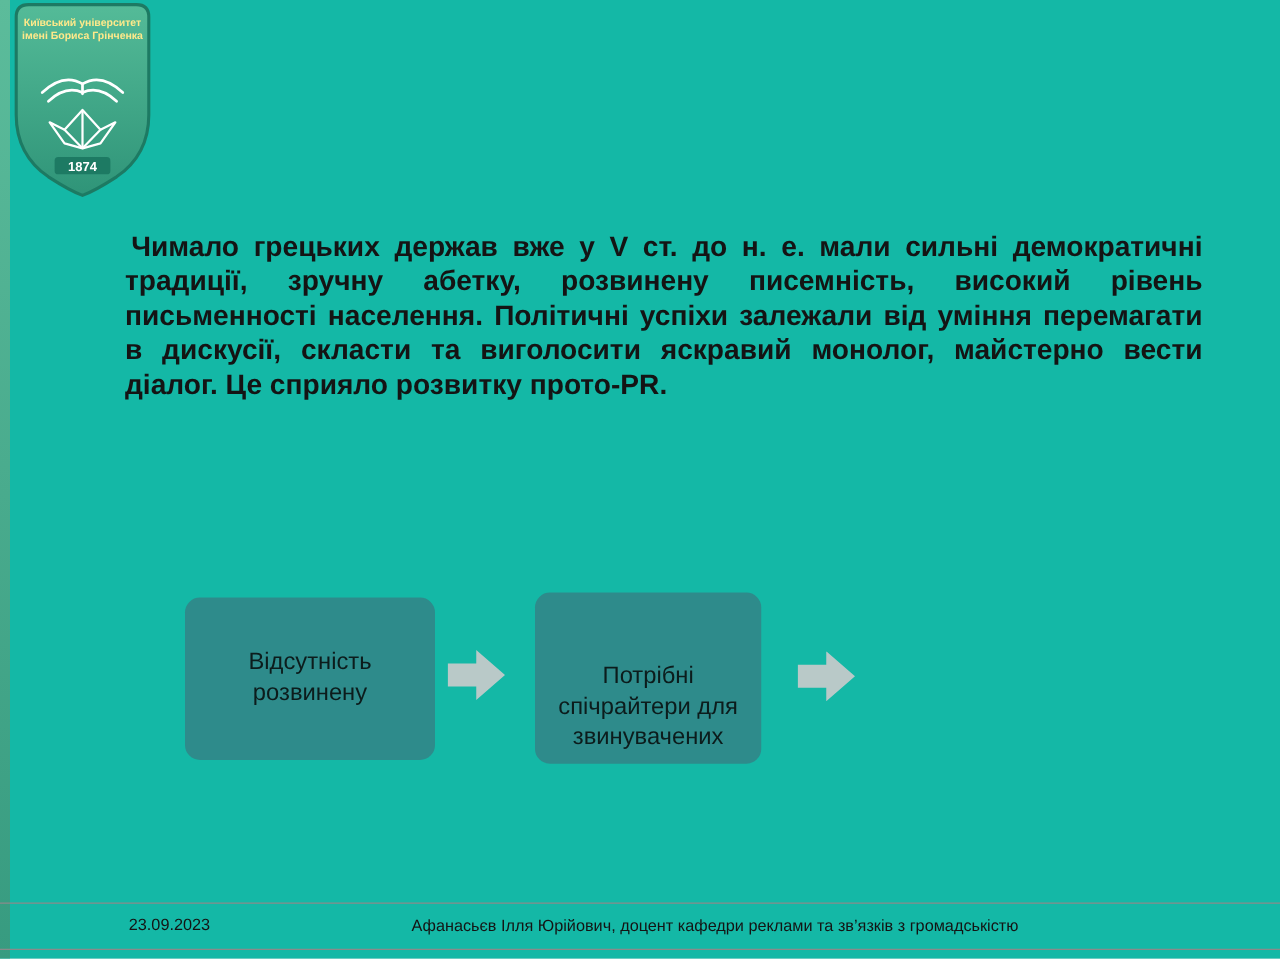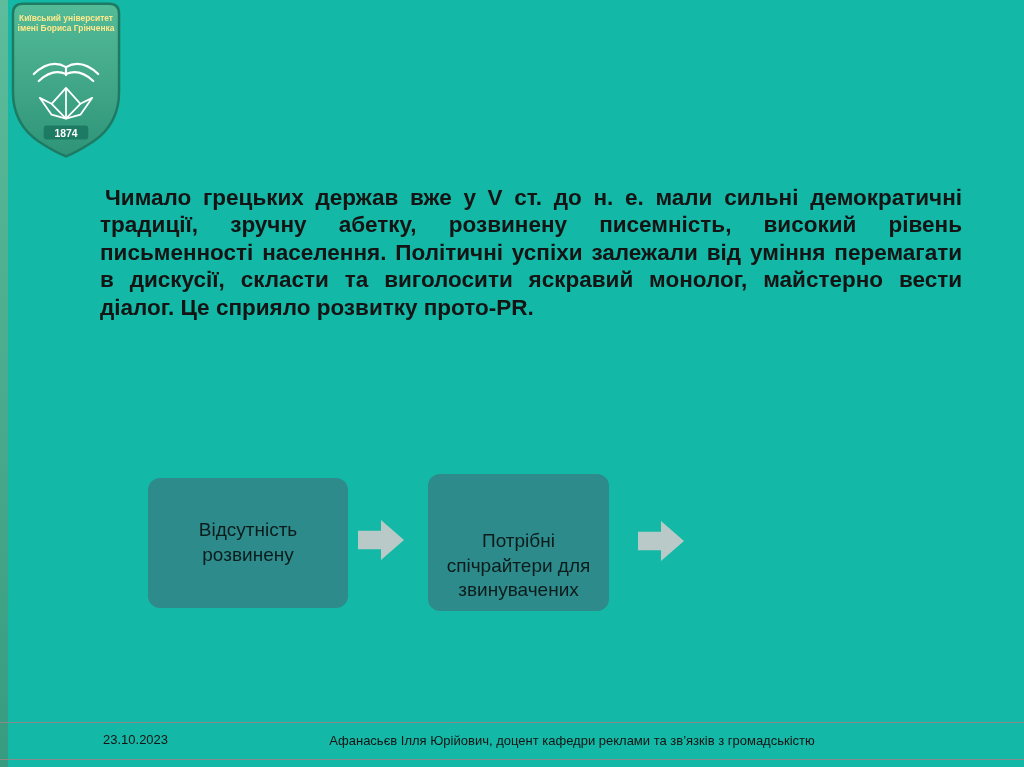--- a/index.html
+++ b/index.html
@@ -99,17 +99,17 @@
   <div class="arrow arrow1"></div>
 
   <div class="box box2">
     <span>Потрібні спічрайтери для звинувачених</span>
   </div>
 
   <div class="arrow arrow2"></div>
 
 
   <div class="rule rule-top"></div>
-  <div class="footer-date">23.10.2023</div>
+  <div class="footer-date">23.09.2023</div>
   <div class="footer-credit">Афанасьєв Ілля Юрійович, доцент кафедри реклами та зв’язків з громадськістю</div>
   <div class="rule rule-bottom"></div>
 
 </div>
 
 </body></html>

